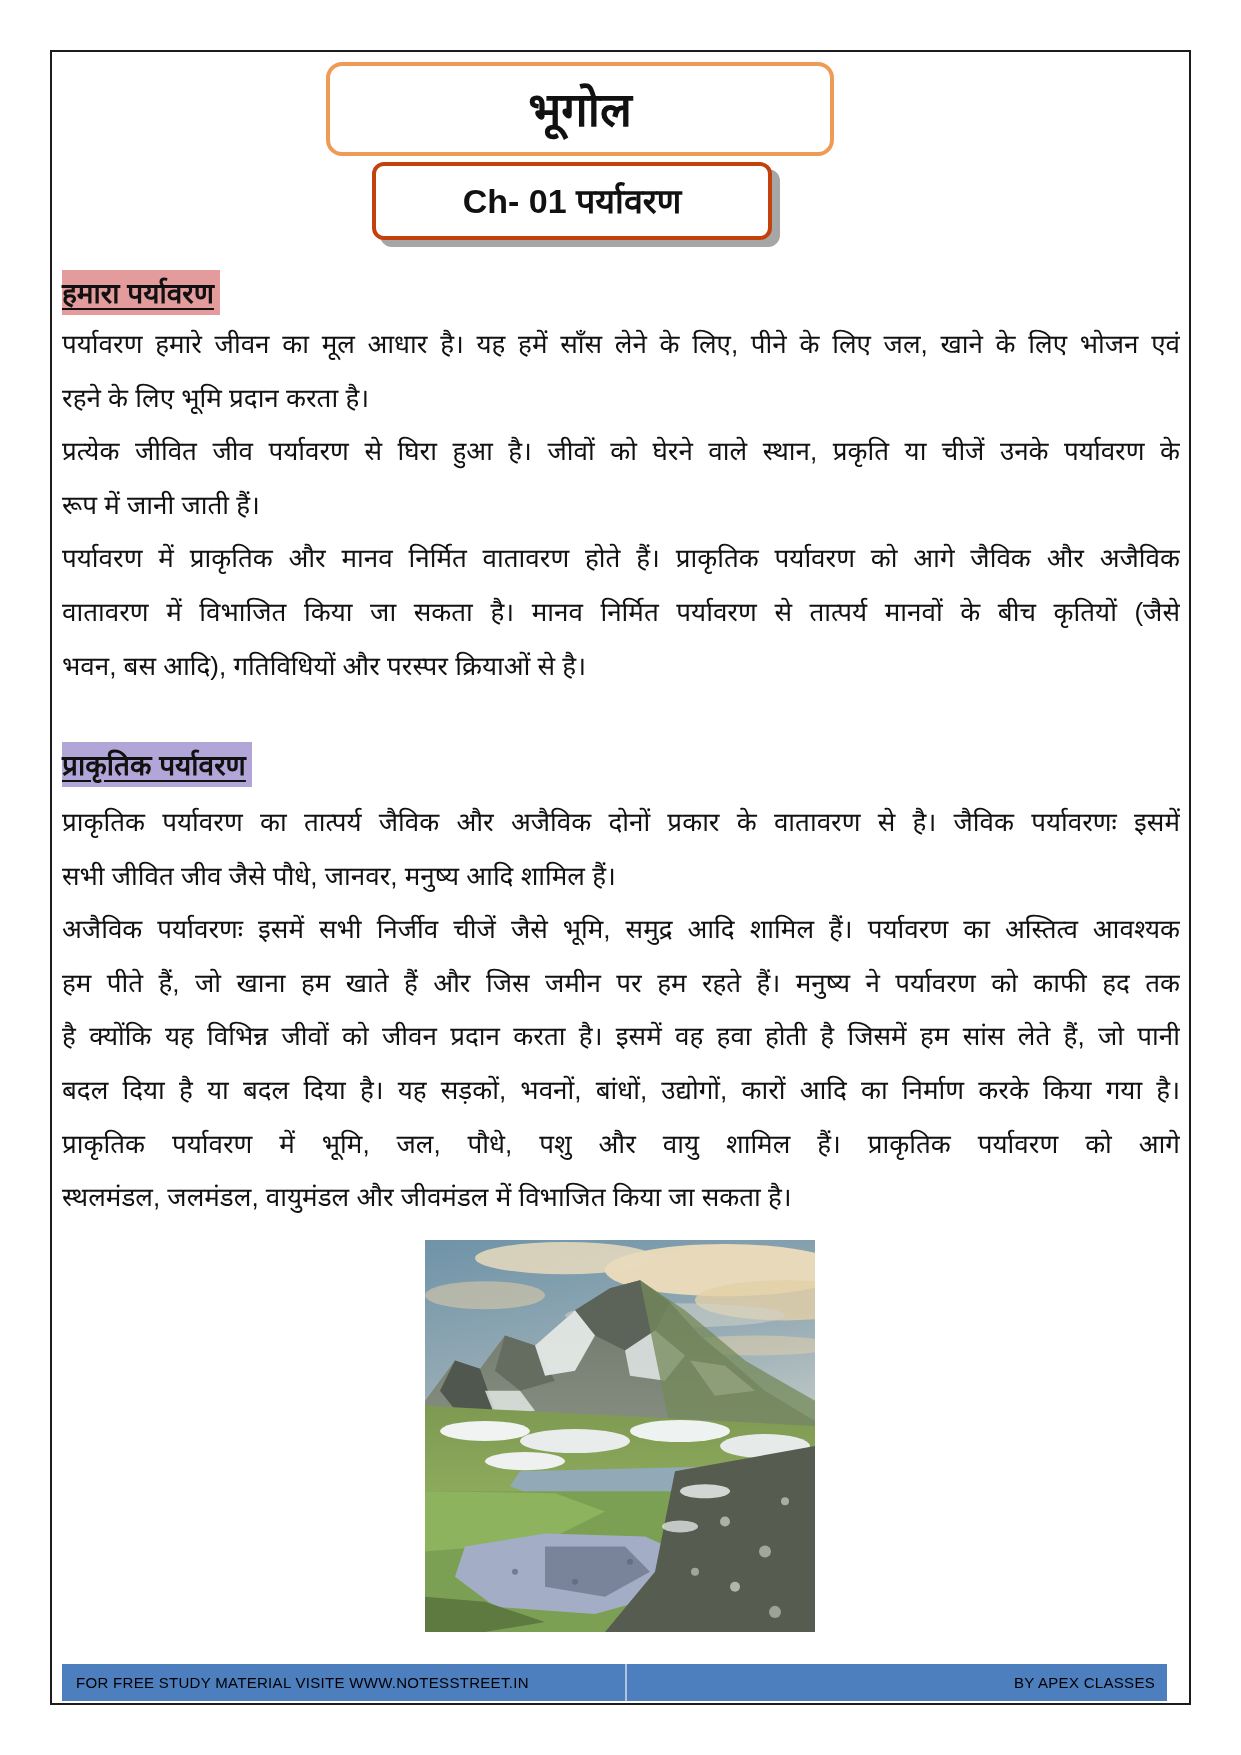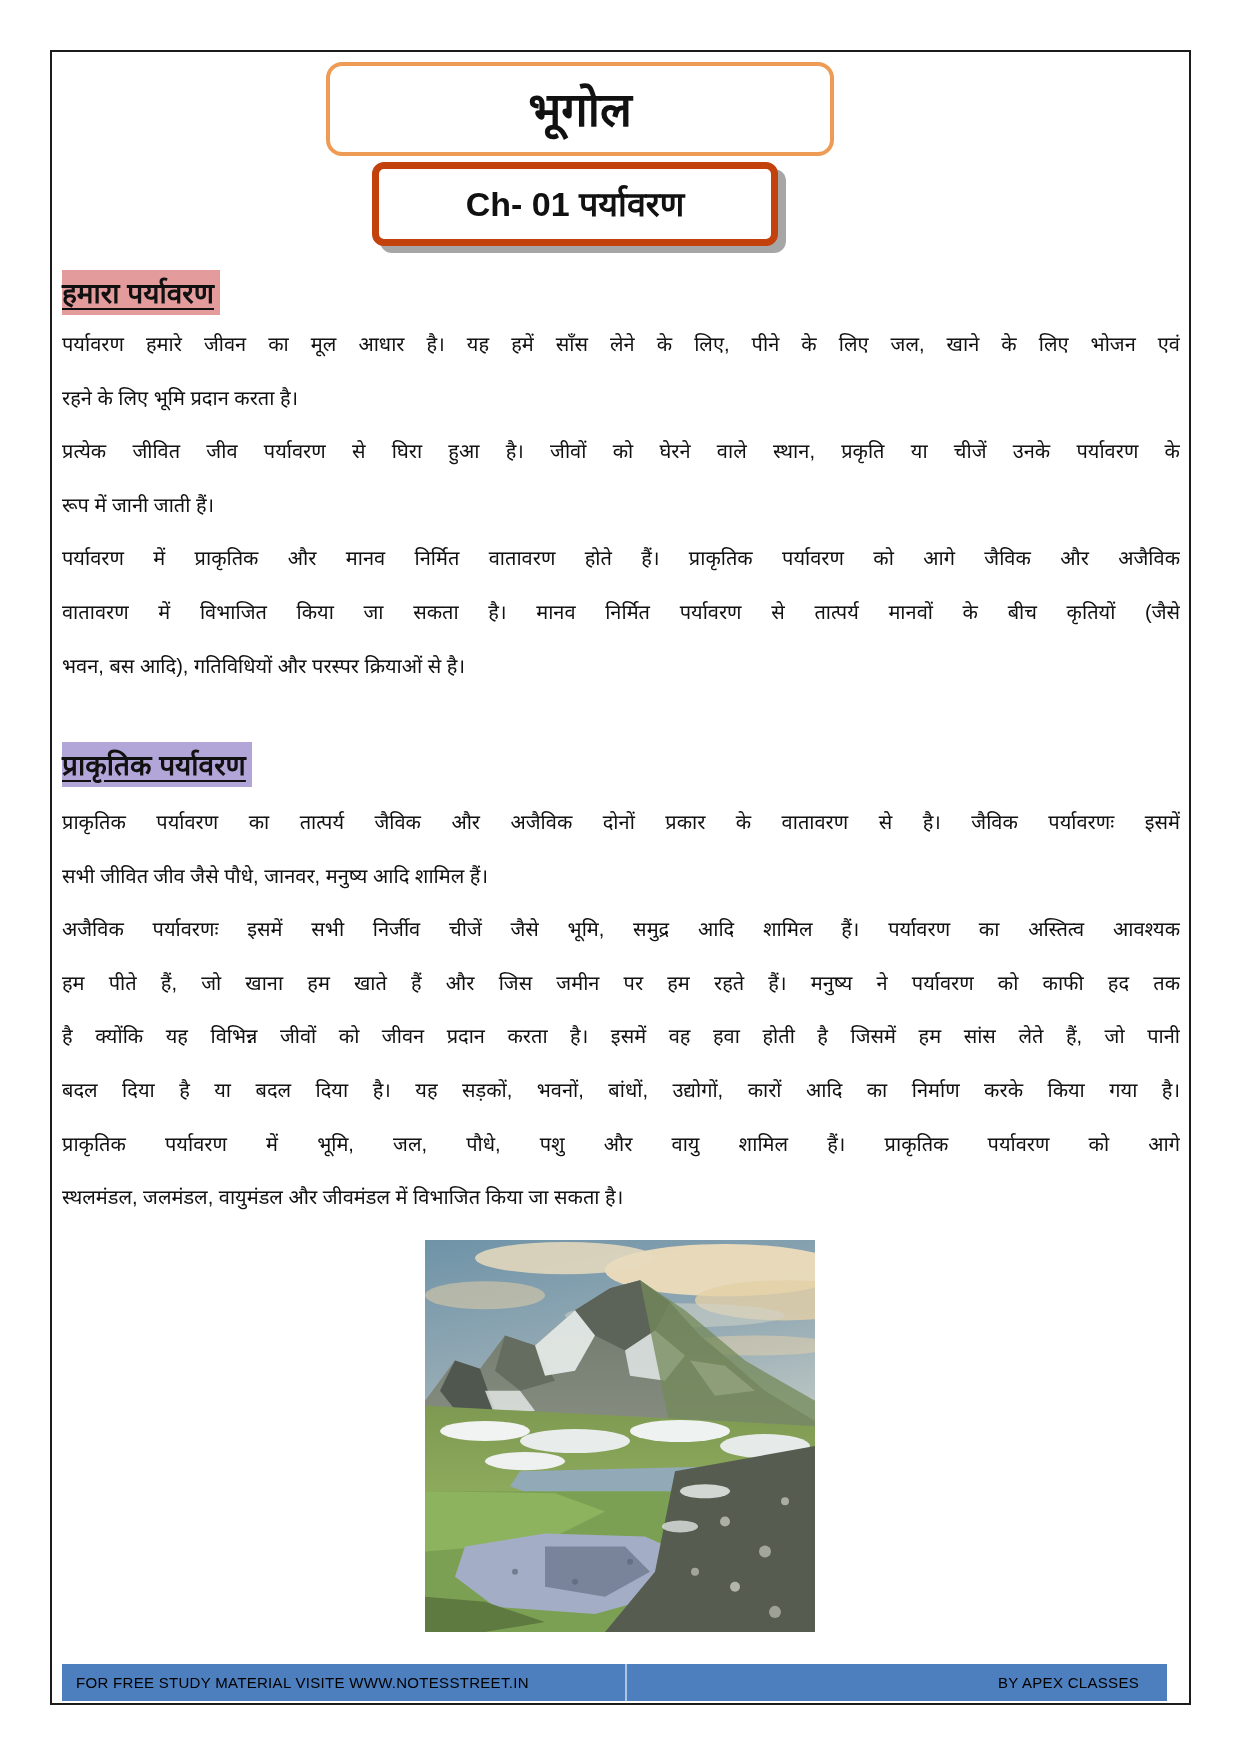--- a/index.html
+++ b/index.html
@@ -17,21 +17,21 @@
     border:2px solid #1c1c1c;
   }
   .title-box{
     position:absolute;left:326px;top:62px;width:500px;height:86px;
     border:4px solid #ee9c55;border-radius:16px;background:#fff;
     display:flex;align-items:center;justify-content:center;
     font-size:47px;font-weight:bold;line-height:1;
   }
   .chapter-box{
     position:absolute;left:372px;top:162px;width:392px;height:70px;
-    border:7px solid #c2410c;border-radius:12px;background:#fff;
+    border:4px solid #c2410c;border-radius:12px;background:#fff;
     box-shadow:8px 7px 0 #a6a6a6;
     display:flex;align-items:center;justify-content:center;
     font-size:34px;font-weight:bold;line-height:1;
   }
   .section-heading{
     position:absolute;left:62px;
     font-size:28px;font-weight:bold;
     padding:3px 6px 4px 0;
     text-decoration:underline;
     text-decoration-thickness:2px;
@@ -39,21 +39,21 @@
     display:inline-block;
   }
   .heading-1{top:270px;}
   .heading-2{top:742px;}
   .para{
     position:absolute;left:62px;width:1118px;overflow:hidden;
   }
   .para-1{top:318px;}
   .para-2{top:796px;}
   .line{
-    font-size:20px;line-height:53.6px;white-space:nowrap;
+    font-size:26px;line-height:53.6px;white-space:nowrap;
     text-align:left;
   }
   .line.full{
     text-align:justify;
     text-align-last:justify;
   }
   .figure{
     position:absolute;left:425px;top:1240px;width:390px;height:392px;
   }
   .figure svg{display:block;width:100%;height:100%;}
@@ -62,21 +62,21 @@
     display:flex;align-items:stretch;color:#000000;
     font-size:15px;letter-spacing:0.3px;
   }
   .footer-cell-left{
     width:565px;display:flex;align-items:center;
     padding-left:14px;box-sizing:border-box;
     border-right:2px solid rgba(255,255,255,0.55);
   }
   .footer-cell-right{
     flex:1;display:flex;align-items:center;justify-content:flex-end;
-    padding-right:28px;box-sizing:border-box;
+    padding-right:12px;box-sizing:border-box;
   }
 </style>
 </head>
 <body>
 
 <div class="page">
 
   <div class="page-border"></div>
 
   <div class="title-box">

